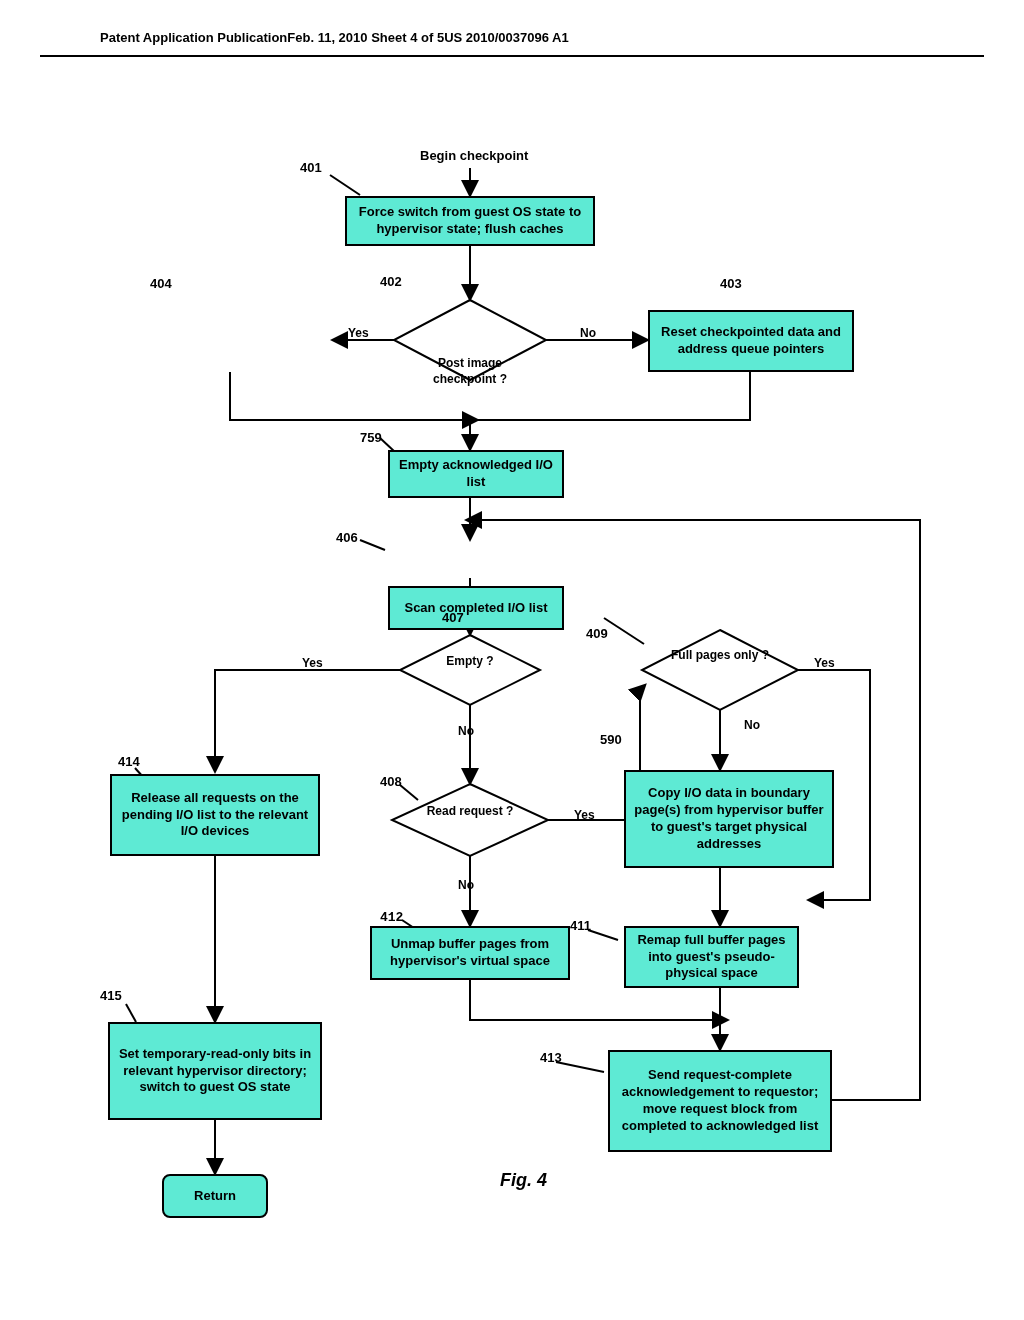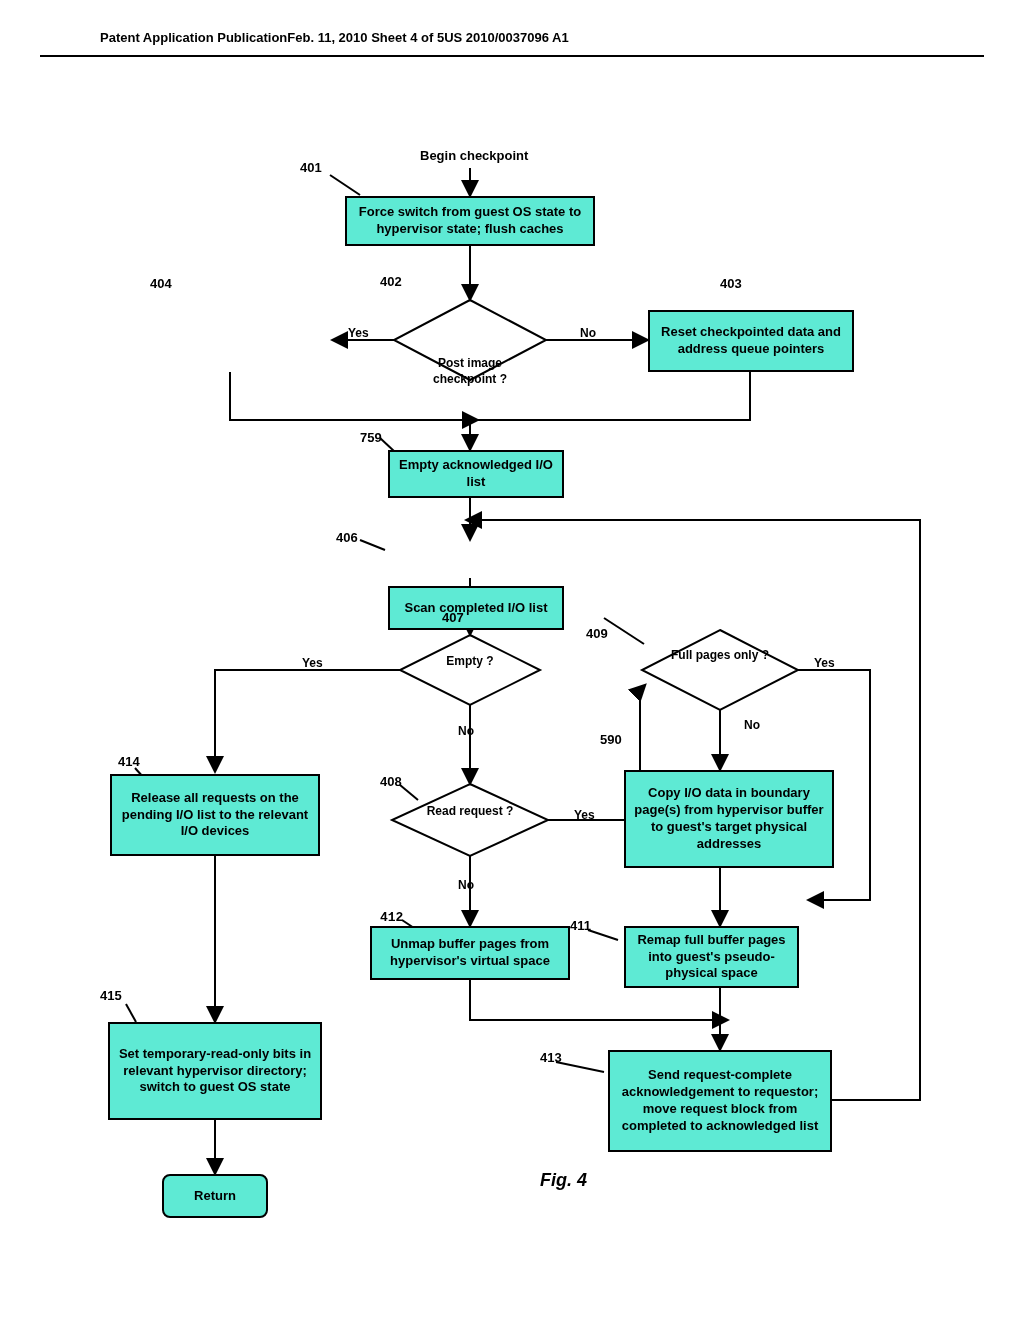--- a/index.html
+++ b/index.html
@@ -202,15 +202,15 @@
   <div class="box" style="left:608px; top:930px; width:224px; height:102px;">Send request-complete acknowledgement to requestor; move request block from completed to acknowledged list</div>
 
   <div class="label" style="left:118px; top:634px;">414</div>
   <div class="box" style="left:110px; top:654px; width:210px; height:82px;">Release all requests on the pending I/O list to the relevant I/O devices</div>
 
   <div class="label" style="left:100px; top:868px;">415</div>
   <div class="box" style="left:108px; top:902px; width:214px; height:98px;text-align:center;">Set temporary-read-only bits in relevant hypervisor directory; switch to guest OS state</div>
 
   <div class="box rounded" style="left:162px; top:1054px; width:106px; height:32px;">Return</div>
 
-  <div class="fig-label" style="left:500px; top:1050px;margin-left:40px;">Fig. 4</div>
+  <div class="fig-label" style="left:500px; top:1050px;">Fig. 4</div>
 
 </div>
 
 </body></html>

